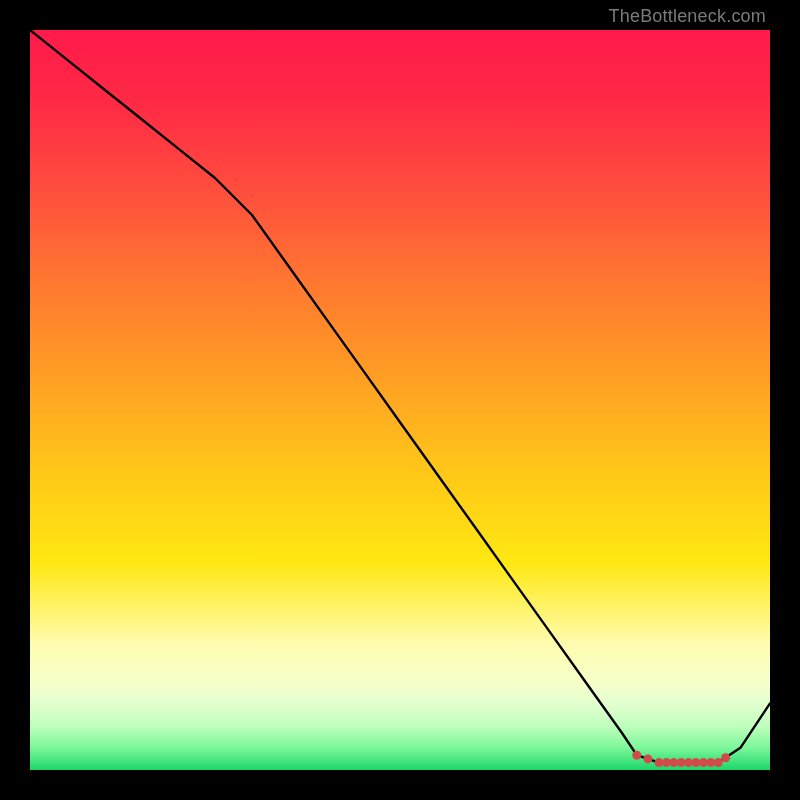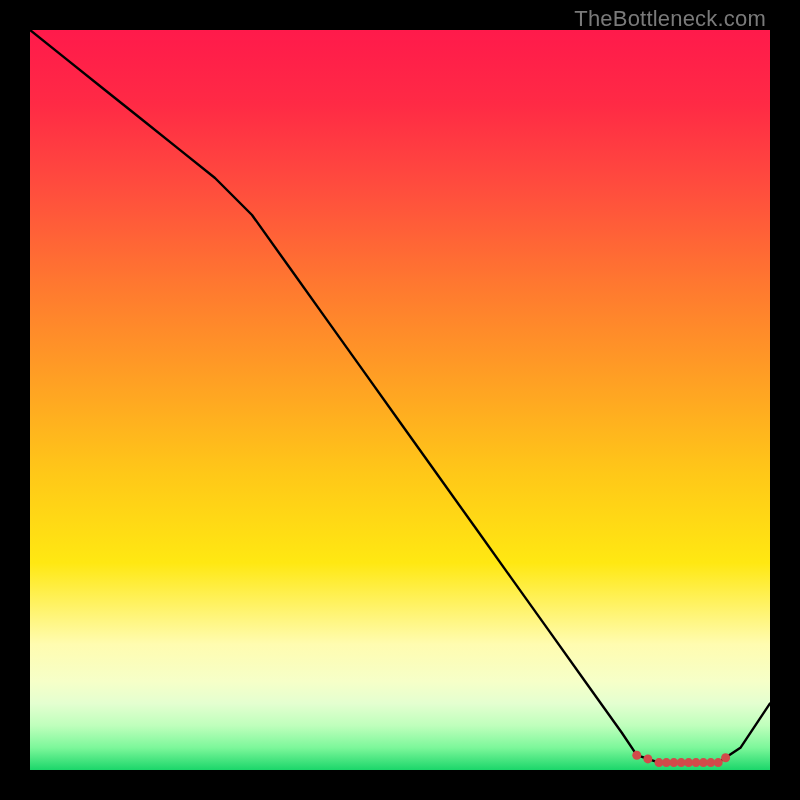--- a/index.html
+++ b/index.html
@@ -39,21 +39,21 @@
       #bfffbc 94%,
       #7cf79a 97%,
       #1bd66a 100%
     );
   }
   .watermark {
     position: absolute;
     top: 6px;
     right: 34px;
     color: #7a7a7a;
-    font-size: 22px;
+    font-size: 18px;
     letter-spacing: 0.2px;
     user-select: none;
   }
   svg.overlay {
     position: absolute;
     left: 0;
     top: 0;
     width: 740px;
     height: 740px;
   }

